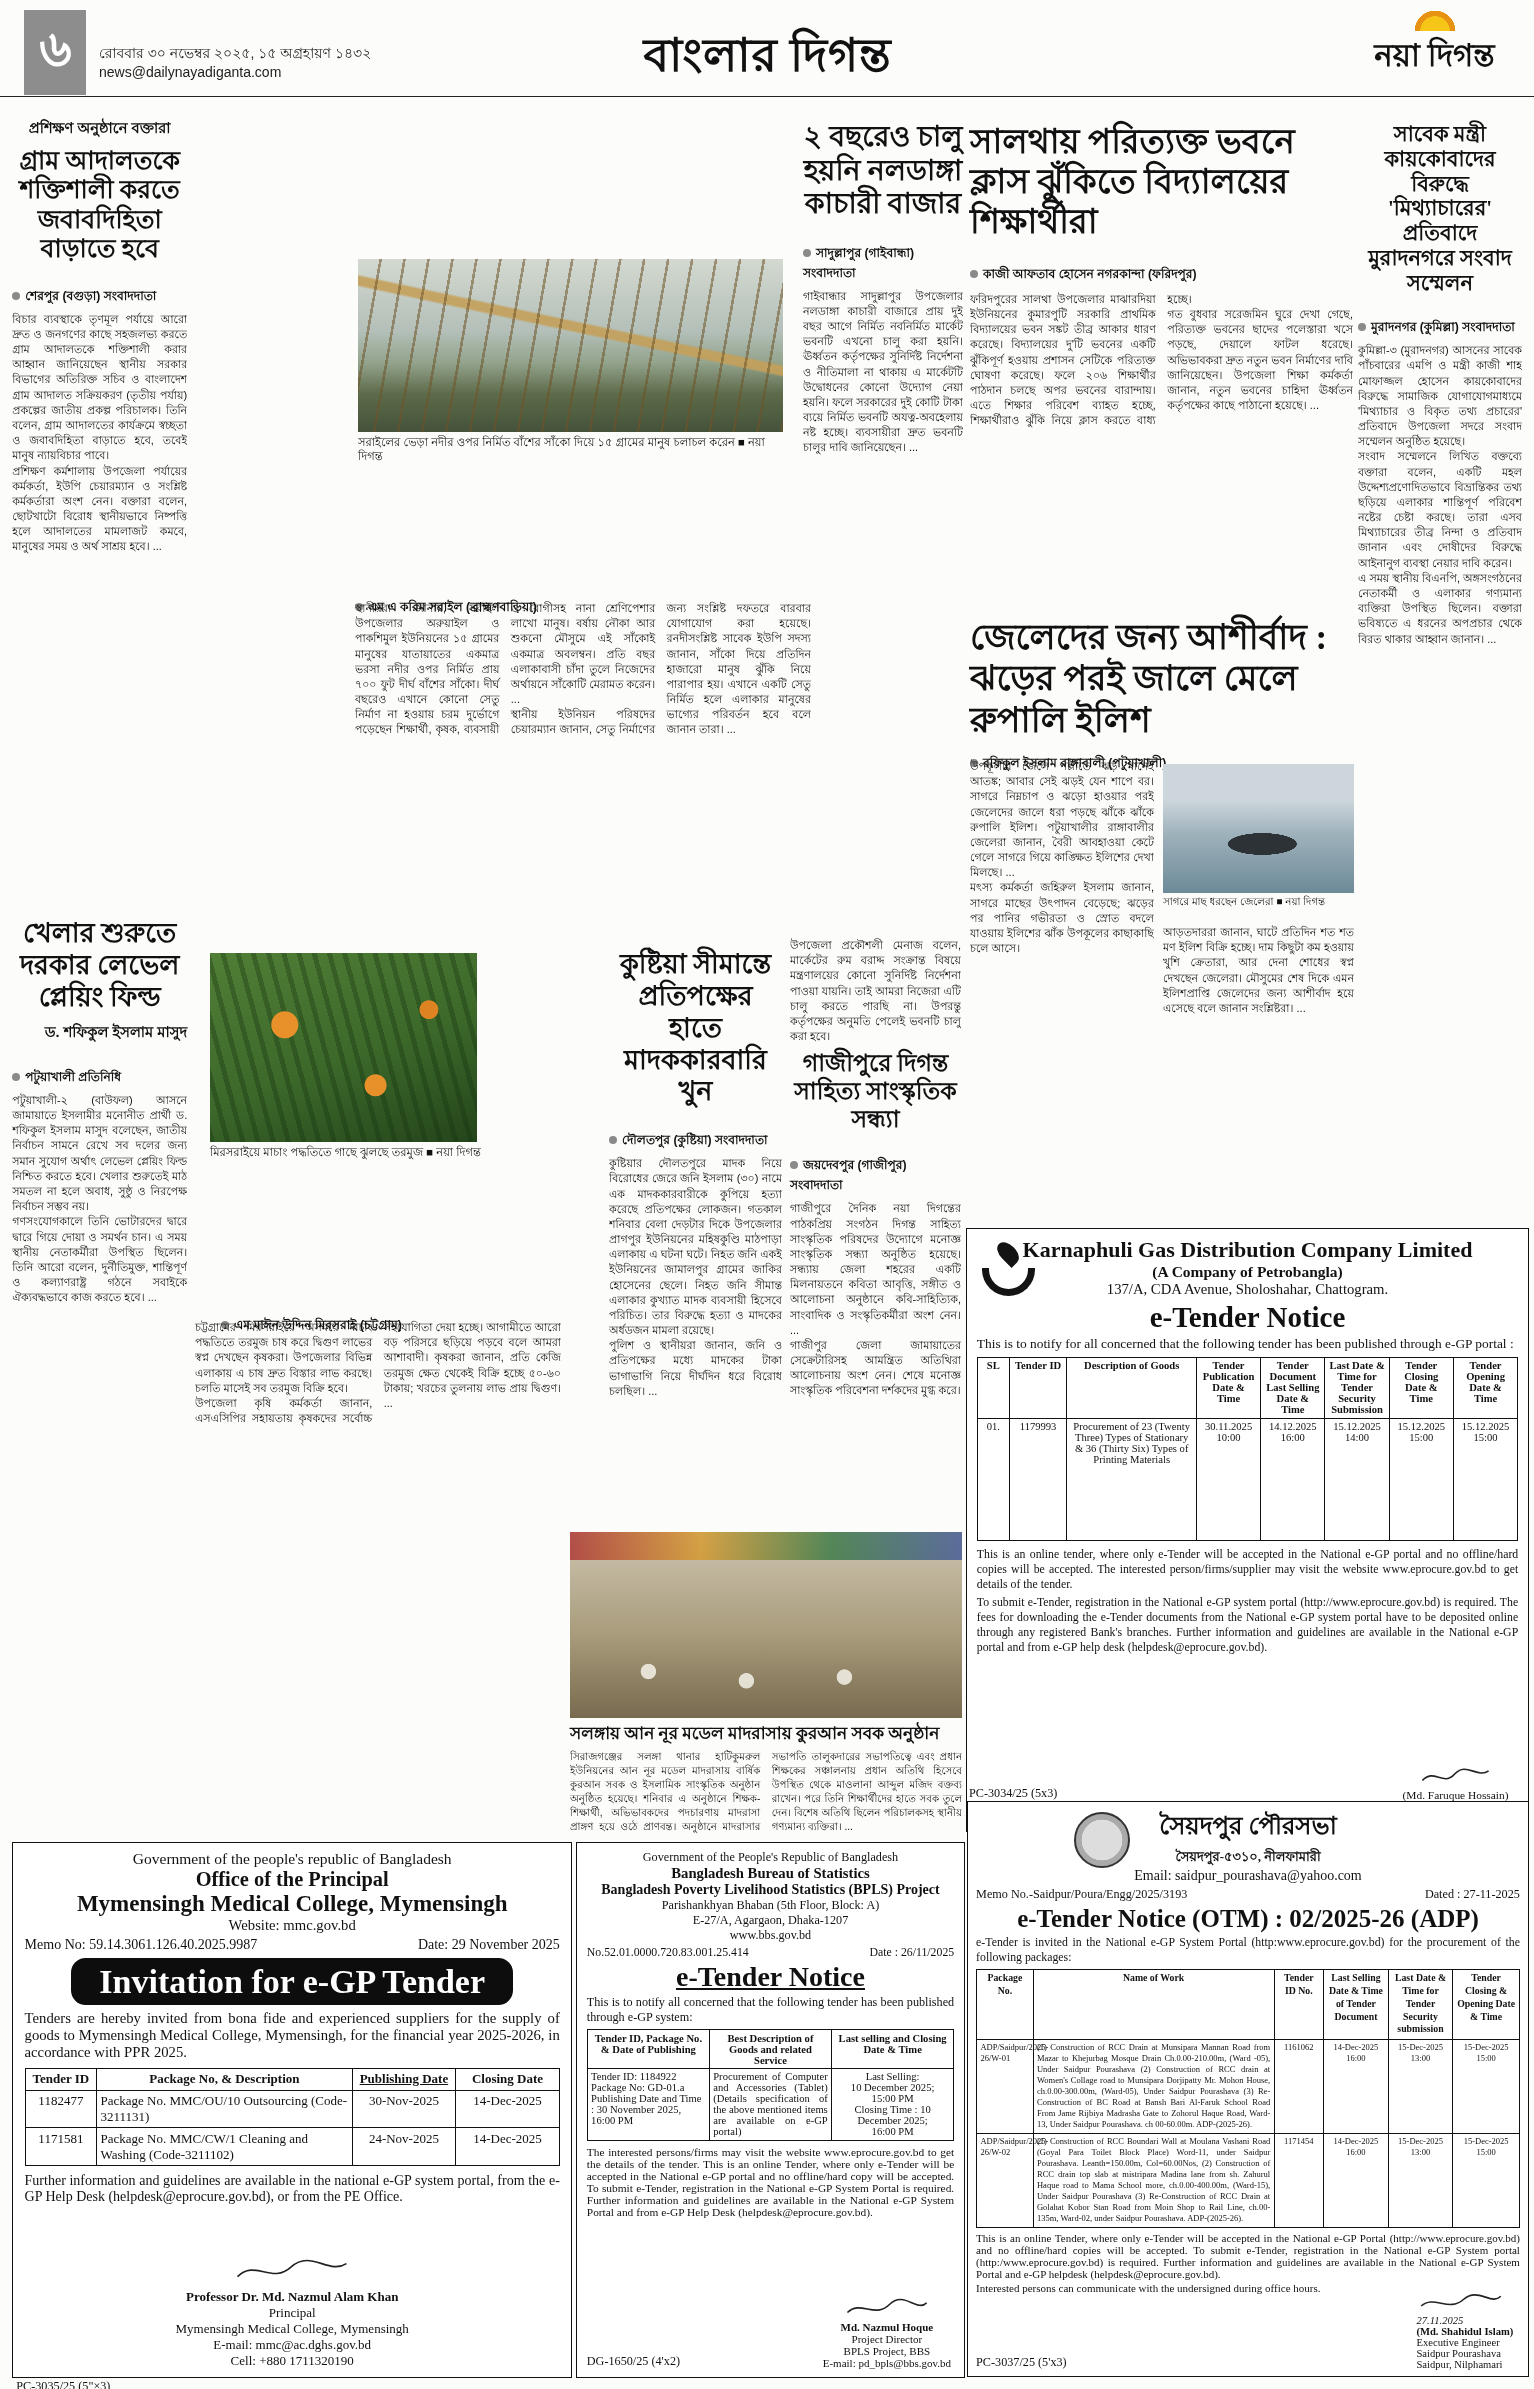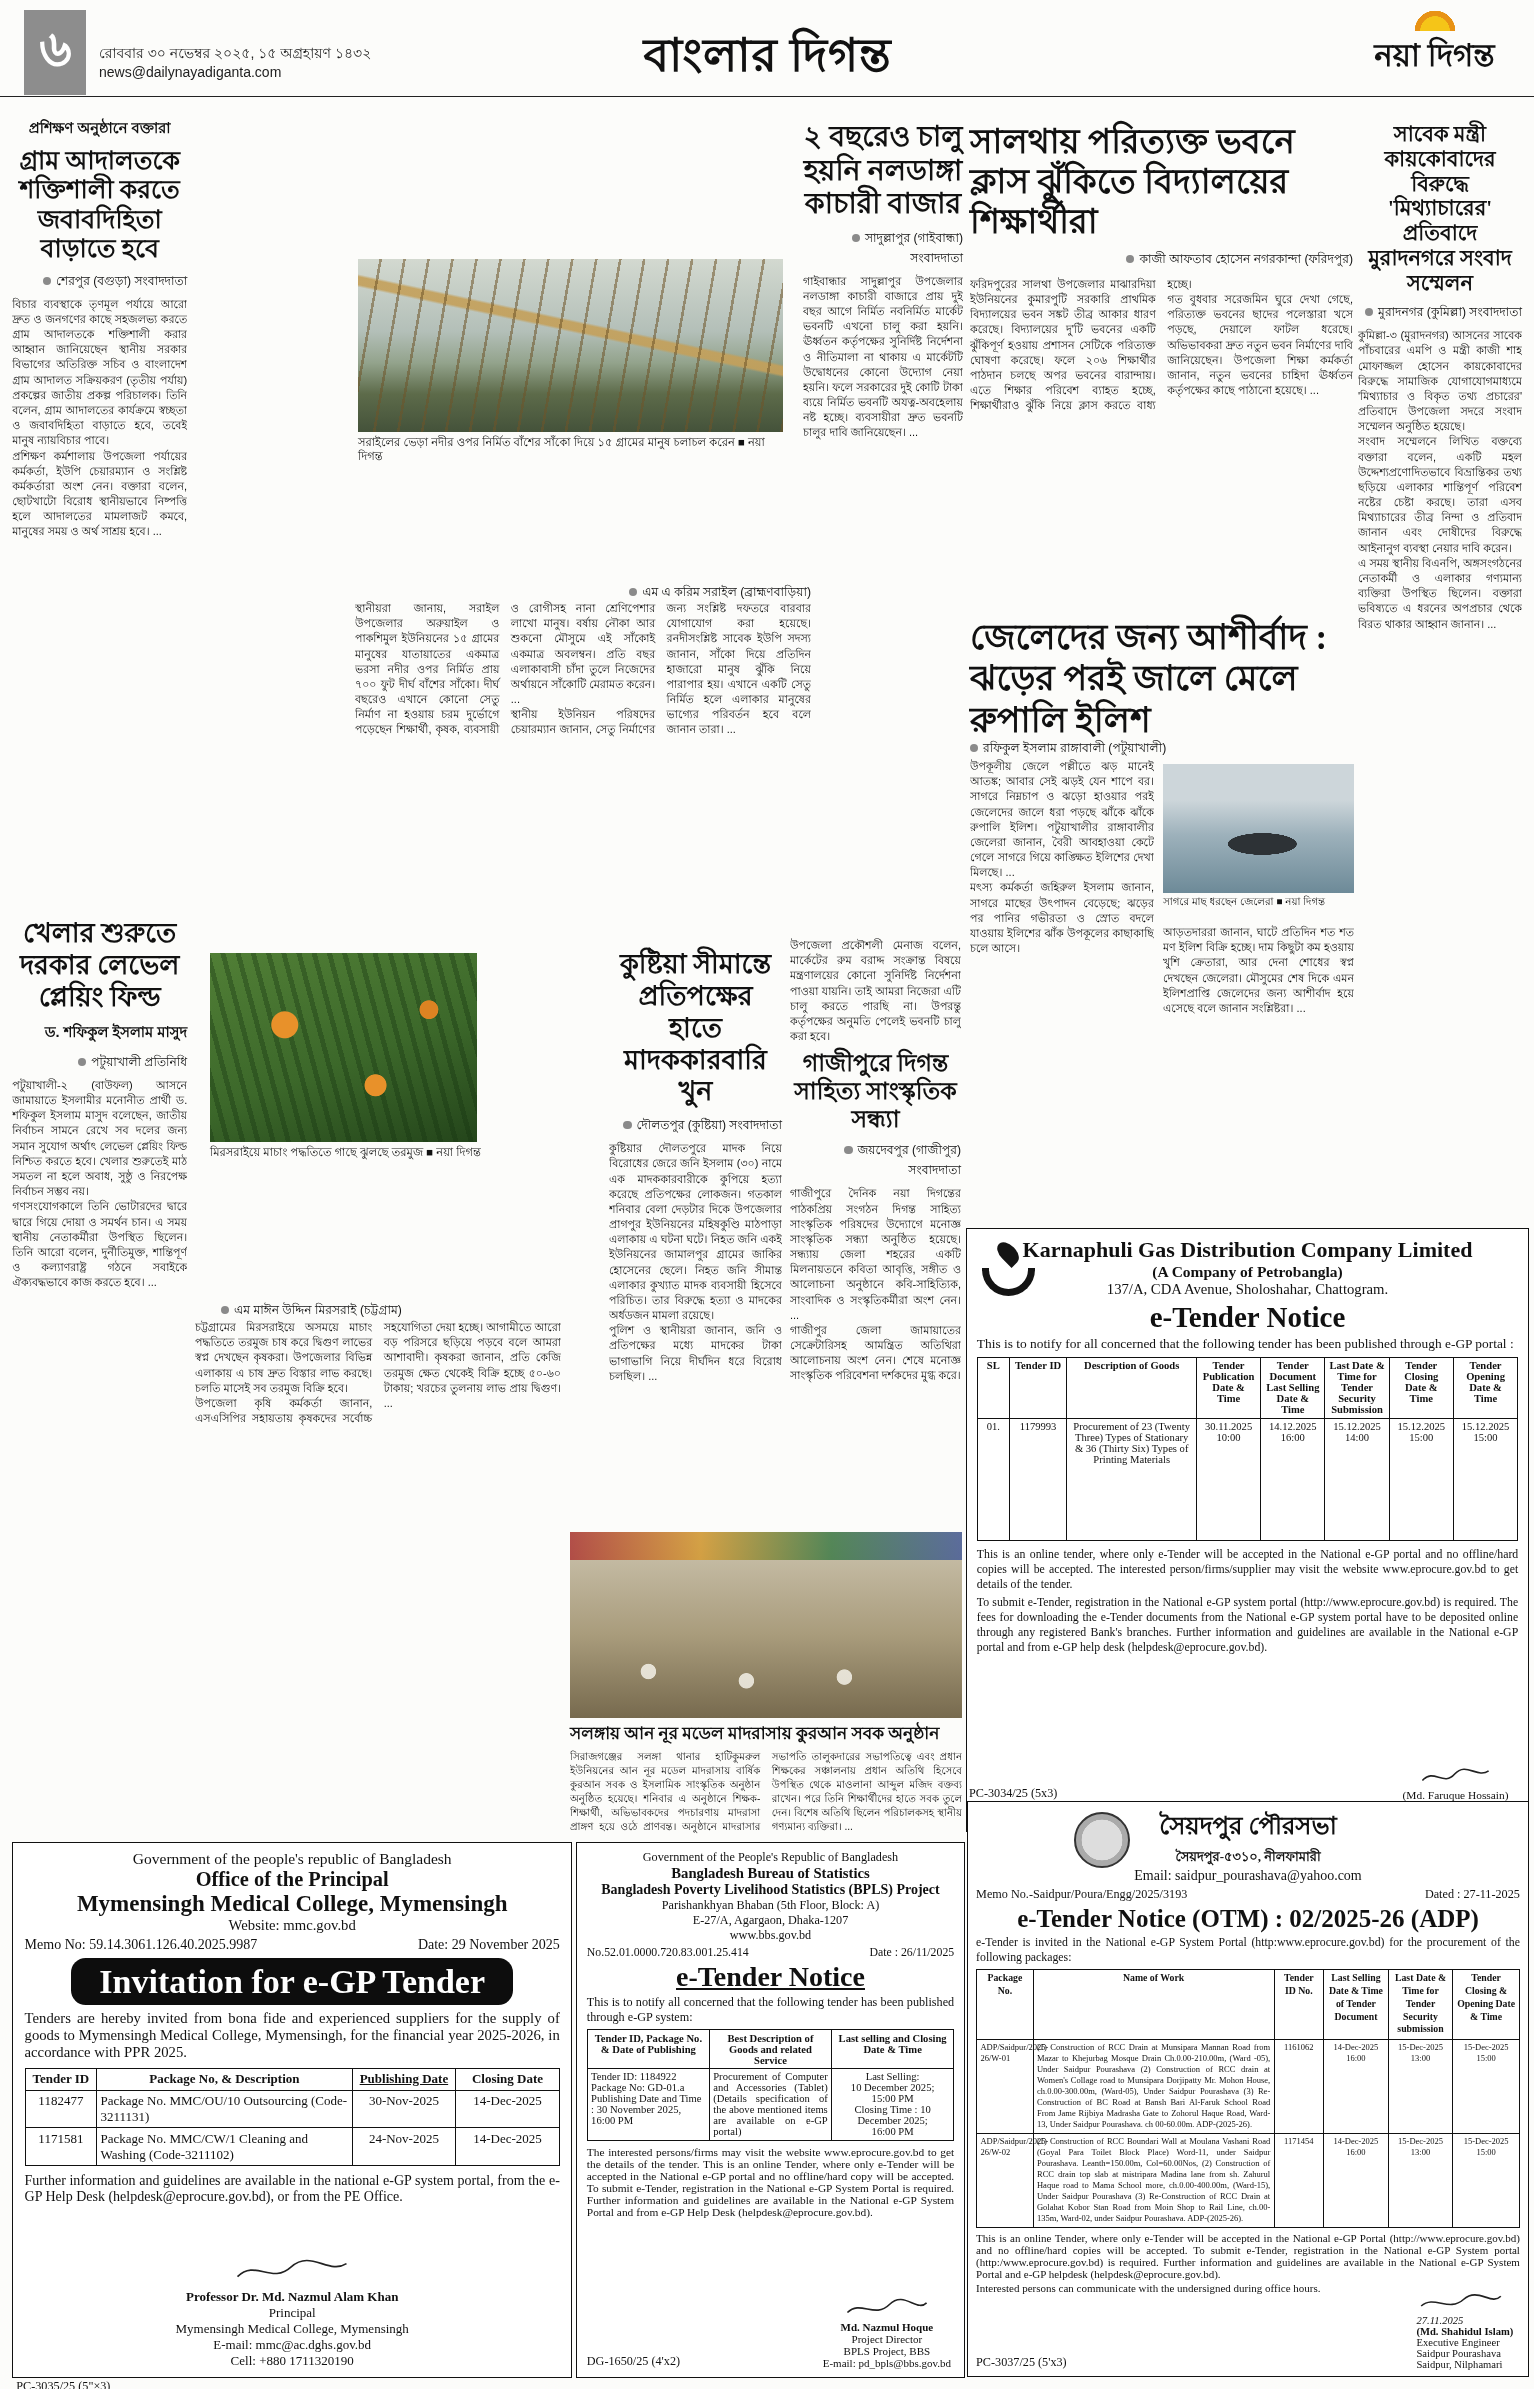--- a/index.html
+++ b/index.html
@@ -16,21 +16,21 @@
   #masthead{left:0;top:19.5px;width:1535px;text-align:center;font-size:46px;font-weight:bold;
             font-family:"Liberation Serif","DejaVu Serif",serif;letter-spacing:0.8px;}
   #logo-box{left:1343px;top:6.5px;width:183px;height:85px;text-align:center;}
   #logo-sun{width:44px;height:24.4px;margin:0 auto;background:
       radial-gradient(circle at 50% 100%, #f5c518 0 45%, #e89214 46% 62%, transparent 63%);
       border-radius:50% 50% 0 0/100% 100% 0 0;}
   #logo-text{font-size:31px;font-weight:bold;font-family:"Liberation Serif","DejaVu Serif",serif;}
   
   .kicker{font-size:14.7px;font-weight:bold;text-align:center;}
   .hl{font-weight:bold;line-height:1.18;font-family:"Liberation Serif","DejaVu Serif",serif;}
-  .byline{font-size:12.2px;font-weight:normal;margin-top:8px;text-align:right;}
+  .byline{font-size:12.2px;font-weight:bold;margin-top:23px;}
   .byline .dot{display:inline-block;width:8.1px;height:8.1px;border-radius:50%;background:#8a8a8a;margin-right:4.9px;}
   .body-txt{font-size:11px;line-height:1.38;}
   .caption{font-size:11.4px;line-height:1.25;}
   .cols2{column-count:2;column-gap:11.4px;}
   .cols3{column-count:3;column-gap:11.4px;}
   .photo{background-size:cover;}
   
   .ad{border:1.6px solid #111;background:#fff;font-family:"Liberation Serif","DejaVu Serif",serif;}
   .ad .ctr{text-align:center;}
   .ad table{border-collapse:collapse;width:100%;table-layout:fixed;}

